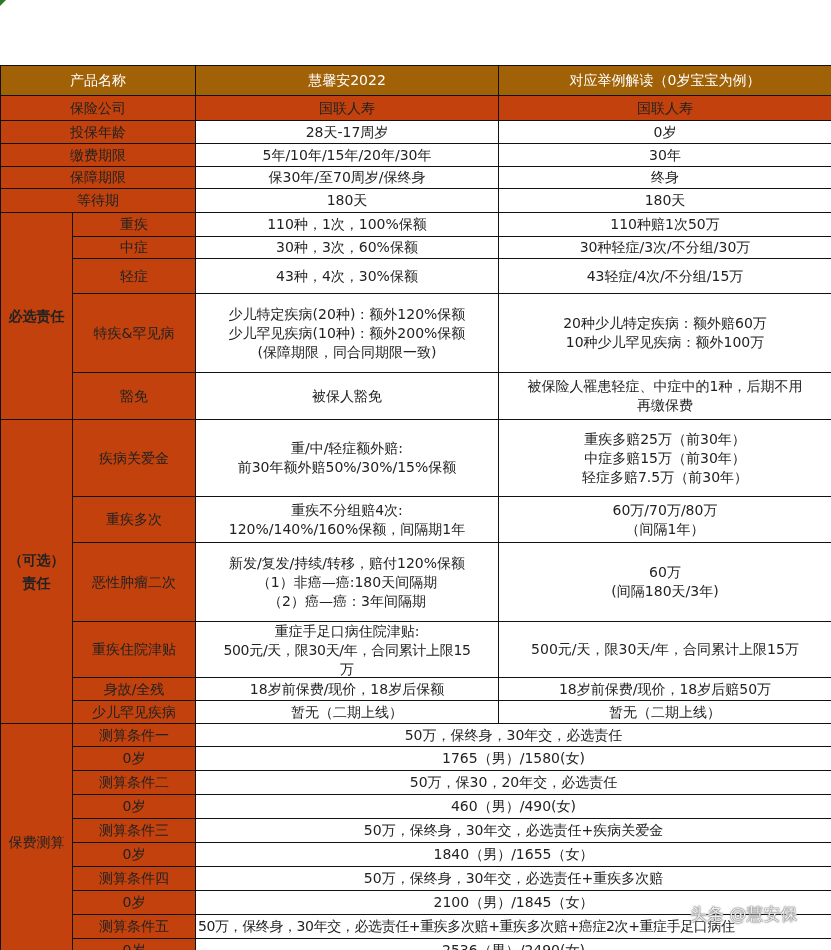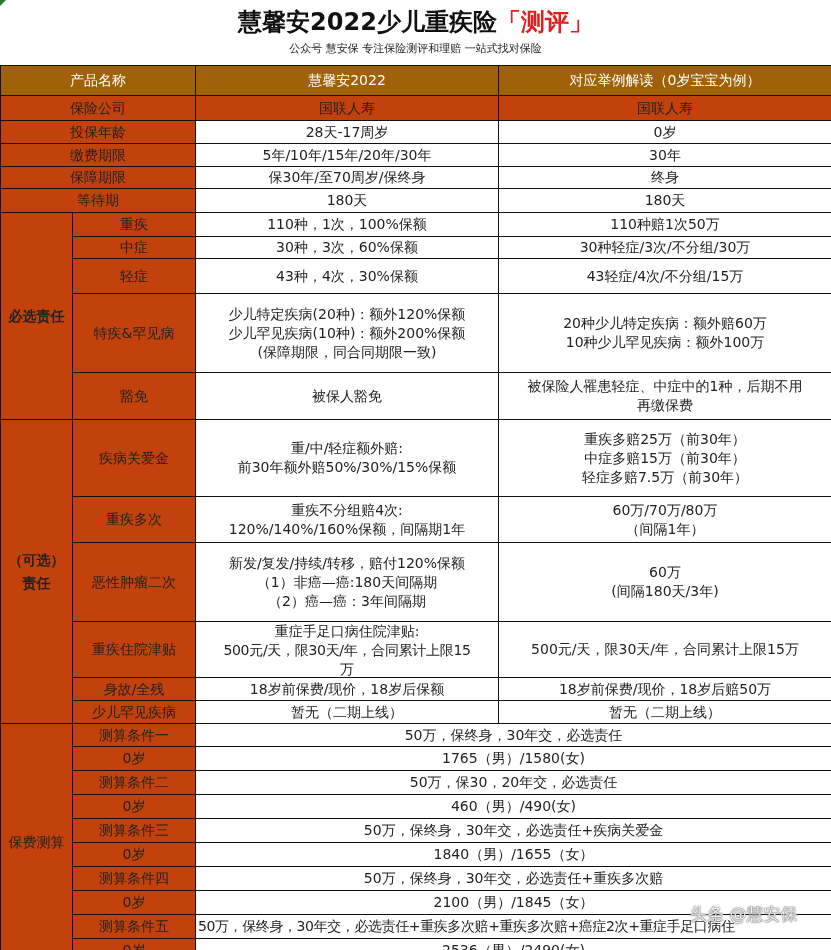--- a/index.html
+++ b/index.html
@@ -21,22 +21,20 @@
                text-shadow: 0 0 1px #555, 0 0 2px #555; pointer-events: none; white-space: nowrap; }
   .corner-mark { position: absolute; left: 0; top: 0; width: 0; height: 0;
                  border-top: 6px solid #2a7a2a; border-right: 6px solid transparent; }
 </style>
 </head>
 <body>
 
 <div class="corner-mark"></div>
 
 <div class="title-area">
-  <div class="title"><span>慧馨安2022少儿重疾险</span><span class="accent">「测评」</span></div>
-  <div class="subtitle">公众号 慧安保 专注保险测评和理赔 一站式找对保险</div>
 </div>
 
 <table class="main">
   <colgroup>
     <col style="width:72px">
       <col style="width:123px">
       <col style="width:303px">
       <col style="width:333px">
   </colgroup>
   <tbody>

